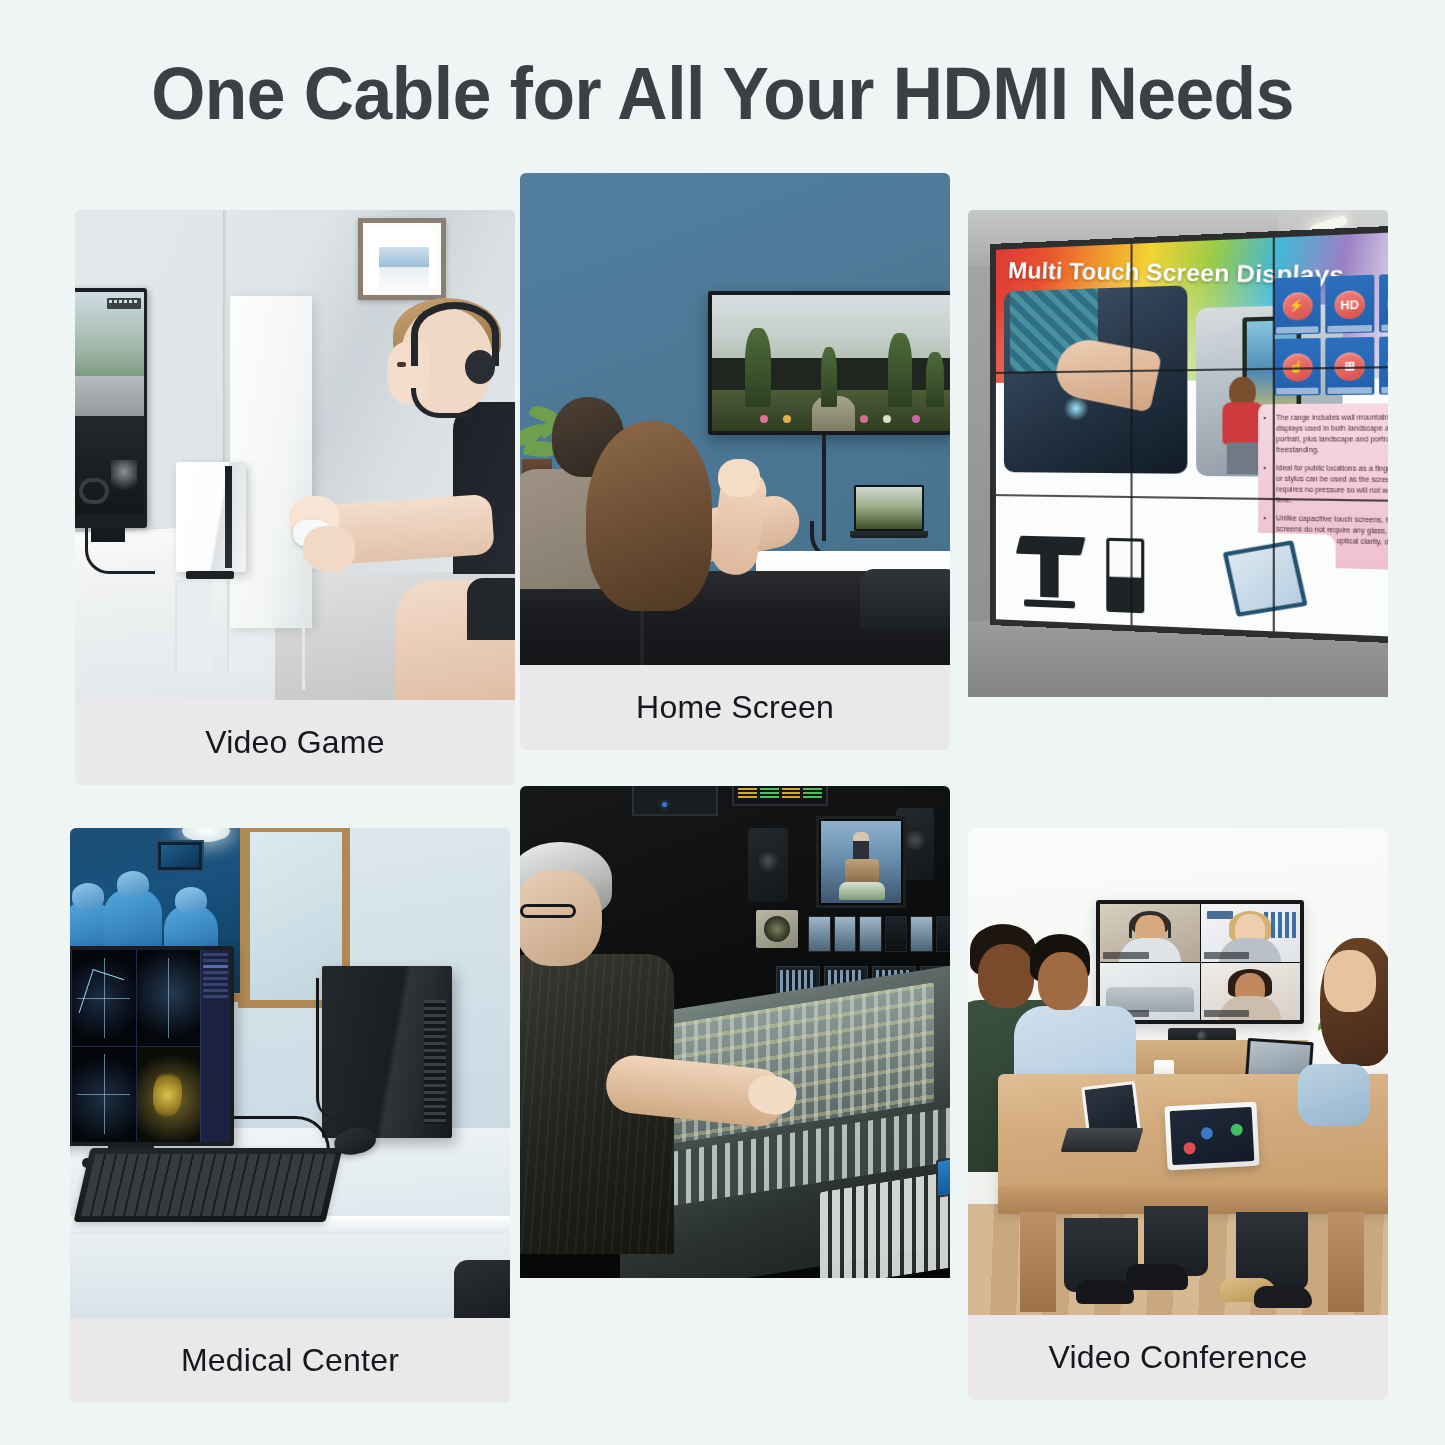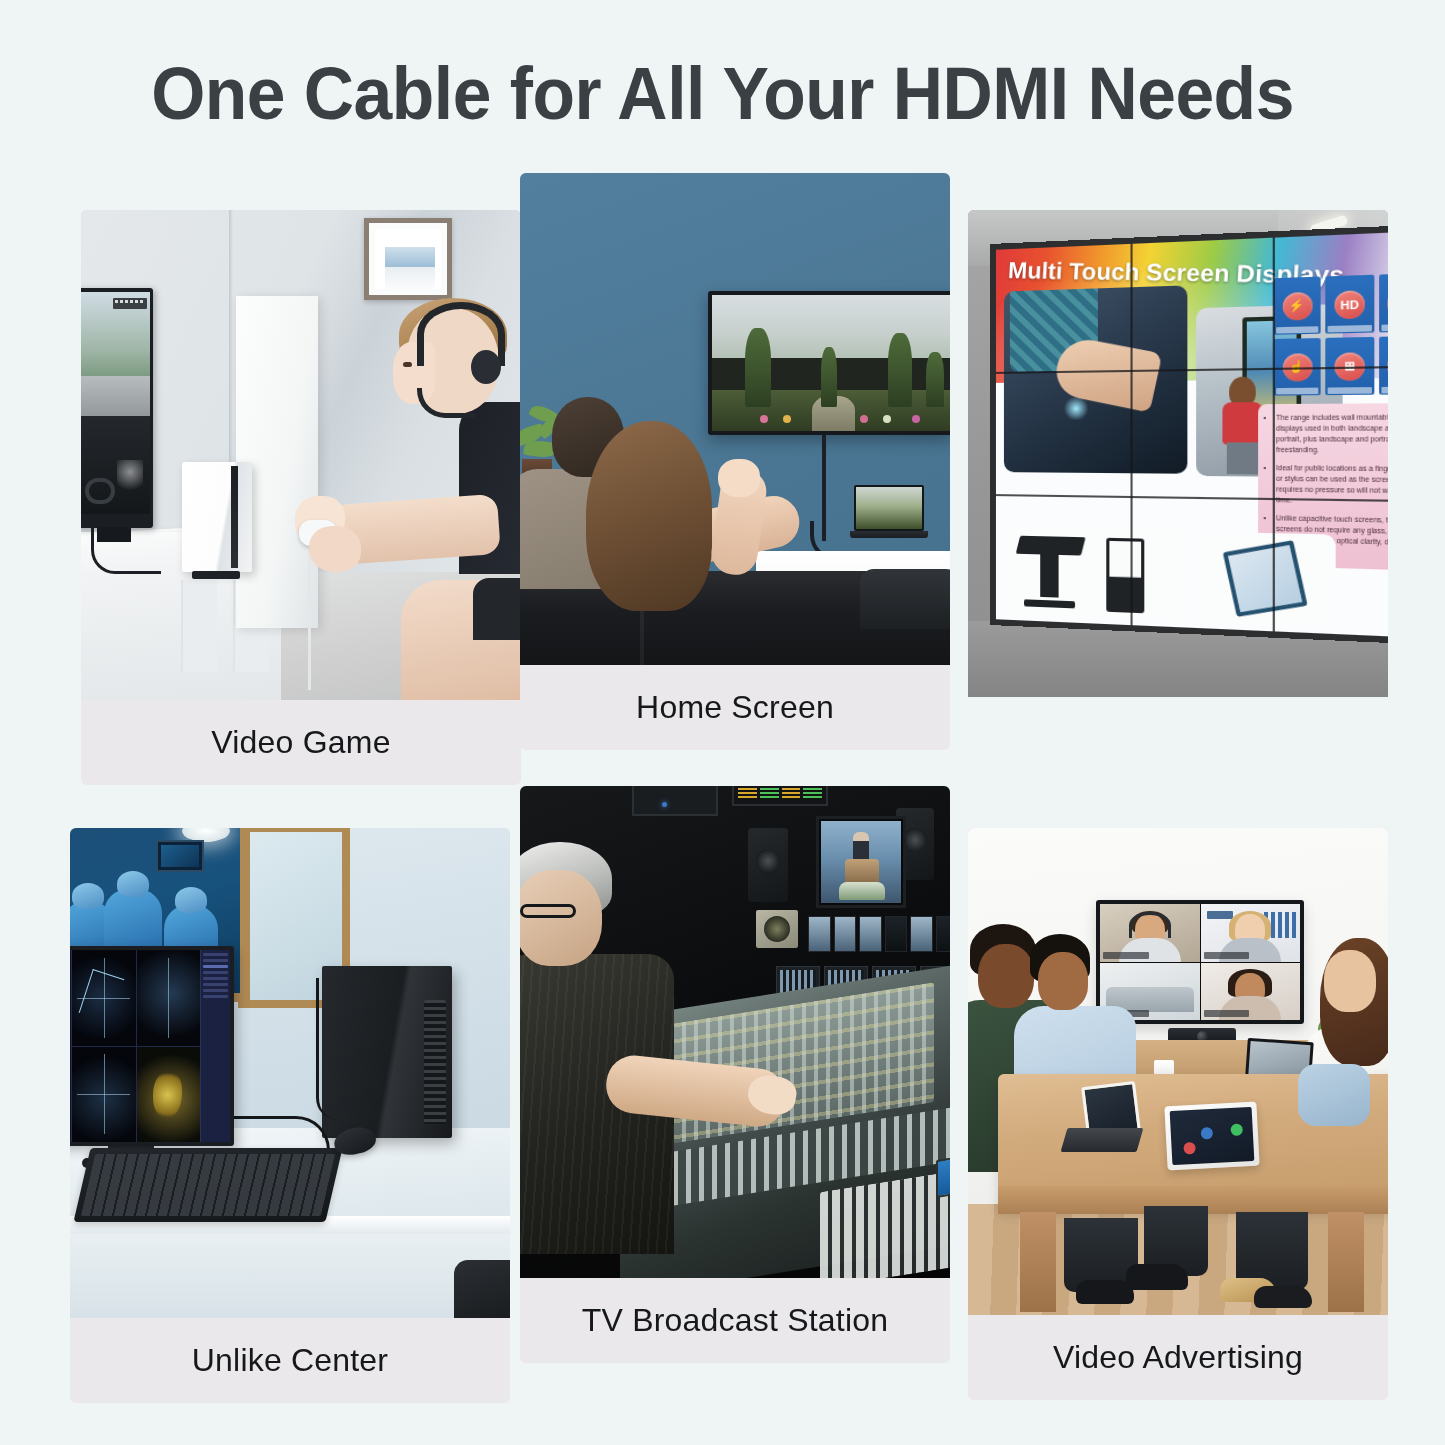--- a/index.html
+++ b/index.html
@@ -38,21 +38,21 @@
     border-radius:0 0 6px 6px;
     display:flex; align-items:center; justify-content:center;
     color:#17181c;
     font-size:32px;
     font-weight:400;
     letter-spacing:0.2px;
     white-space:nowrap;
   }
 
   
-  #tile-video-game      { left:81px;  top:210px; width:440px; }
+  #tile-video-game      { left:75px;  top:210px; width:440px; }
   #tile-home-theater    { left:520px; top:173px; width:430px; }
   #tile-outdoor-ads     { left:968px; top:210px; width:420px; }
   #tile-medical-center  { left:70px;  top:828px; width:440px; }
   #tile-tv-broadcast    { left:520px; top:786px; width:430px; }
   #tile-video-conf      { left:968px; top:828px; width:420px; }
 
   #tile-video-game     .photo,
   #tile-medical-center .photo { height:490px; }
   #tile-home-theater   .photo,
   #tile-tv-broadcast   .photo { height:492px; }
@@ -775,21 +775,21 @@
       </div>
       <div class="mc-mon-stand"></div>
       <div class="mc-mon-foot"></div>
     </div>
     <div class="mc-keyboard">
       <div class="mc-keys"></div>
     </div>
     <div class="mc-mouse"></div>
     <div class="mc-chair"></div>
   </div>
-  <div class="caption">Unlike Center</div>
+  <div class="caption">Medical Center</div>
 </div>
 
 <div class="tile" id="tile-tv-broadcast">
   <div class="photo">
     <div class="tb-bg"></div>
     <div class="tb-rackmon"></div>
     <div class="tb-ledpanel">
       <div class="tb-led"></div>
       <div class="tb-led g"></div>
       <div class="tb-led"></div>
@@ -847,21 +847,20 @@
     </div>
     <div class="tb-man-body">
       <div class="tb-man-stripe"></div>
     </div>
     <div class="tb-man-hair"></div>
     <div class="tb-man-head"></div>
     <div class="tb-man-glass"></div>
     <div class="tb-man-arm"></div>
     <div class="tb-man-hand"></div>
   </div>
-  <div class="caption">TV Broadcast Station</div>
 </div>
 
 <div class="tile" id="tile-video-conf">
   <div class="photo">
     <div class="vc-wall"></div>
     <div class="vc-tv">
       <div class="vc-grid">
         <div class="vc-cell vc-c1">
           <div class="vc-hair h1"></div>
           <div class="vc-face f1"></div>
@@ -927,14 +926,14 @@
     <div class="vc-table-leg vc-leg1"></div>
     <div class="vc-table-leg vc-leg2"></div>
     <div class="vc-pant vc-pa1"></div>
     <div class="vc-pant vc-pa2"></div>
     <div class="vc-pant vc-pa3"></div>
     <div class="vc-shoe vc-sh1"></div>
     <div class="vc-shoe vc-sh2"></div>
     <div class="vc-shoe vc-sh3"></div>
     <div class="vc-shoe vc-sh4"></div>
   </div>
-  <div class="caption">Video Advertising</div>
+  <div class="caption">Video Conference</div>
 </div>
 
 </body></html>

